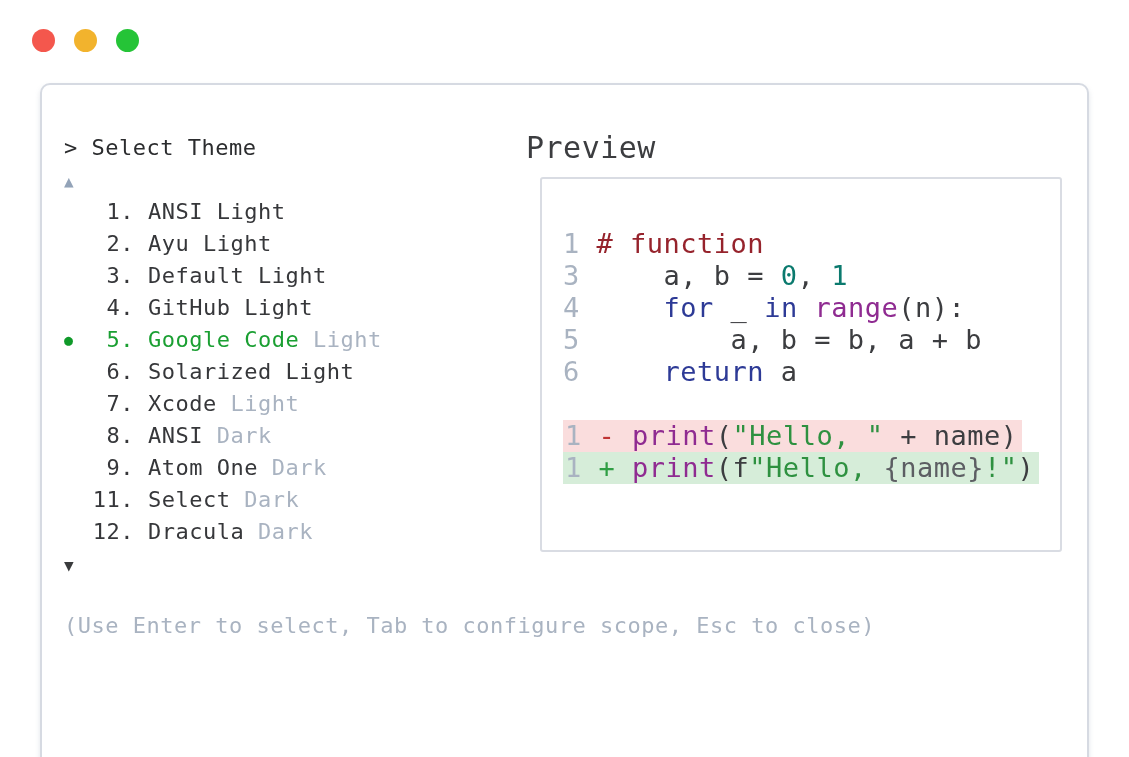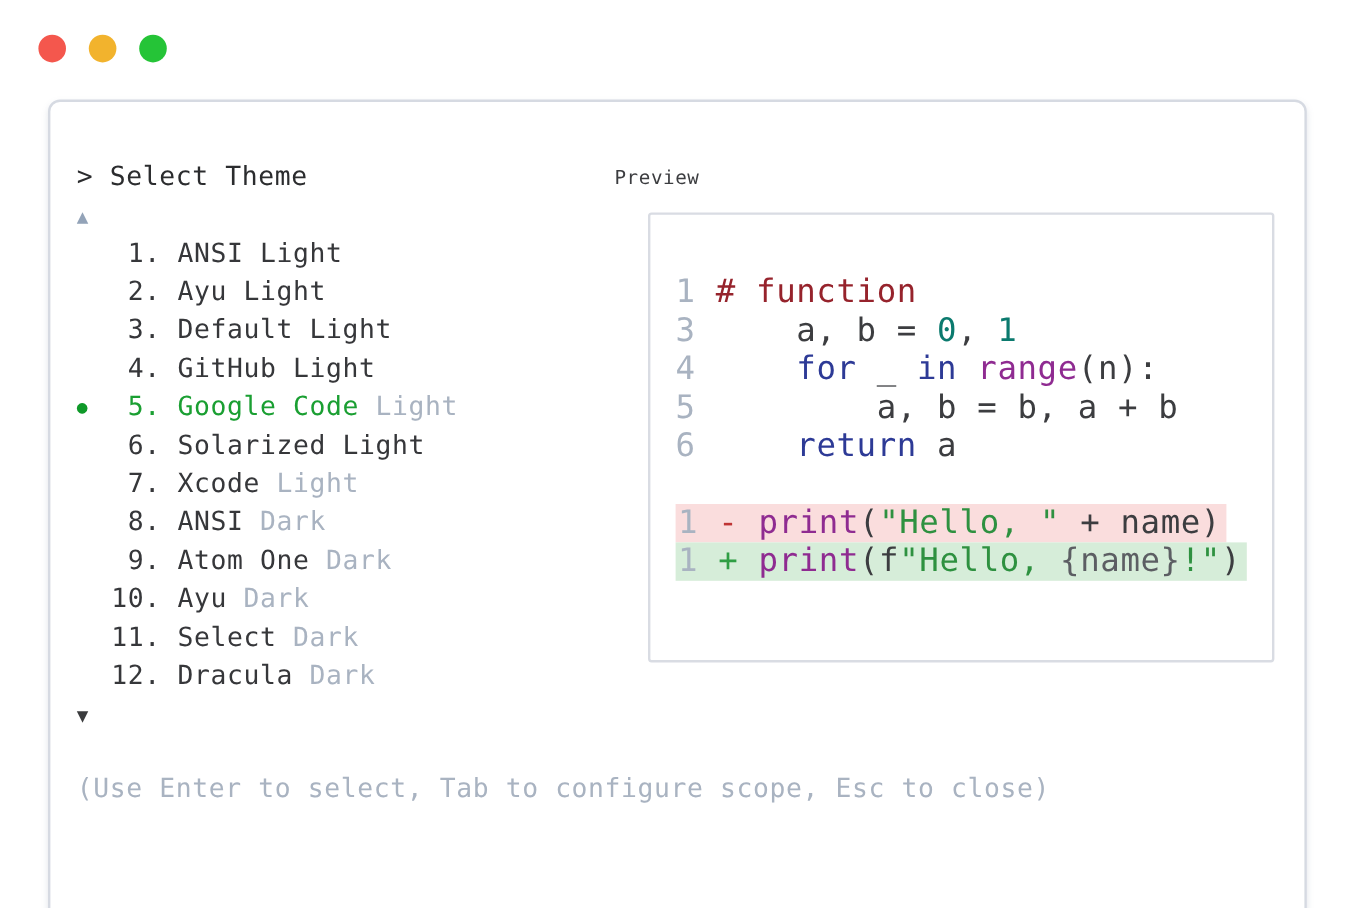--- a/index.html
+++ b/index.html
@@ -30,22 +30,22 @@
   .arrow-up{color:#93a3b8;}
   .arrow-down{color:#3a3b3d;}
   .item .bullet{display:inline-block;width:28px;color:#0f9929;font-size:15px;position:relative;top:-2px;}
   .item .num{display:inline-block;width:42px;text-align:right;}
   .item .name{margin-left:14px;}
   .item.sel .num,.item.sel .name{color:#1a9f32;}
   .suffix{color:#a9b3c1;}
   .hint{margin-top:30px;color:#a9b3c1;}
 
   
-  .preview-label{position:absolute;left:470px;top:47px;height:32px;line-height:32px;
-    font-size:16px;letter-spacing:.5px;color:#3c3d40;white-space:pre;}
+  .preview-label{position:absolute;left:484px;top:47px;height:32px;line-height:32px;
+    font-size:30px;letter-spacing:.5px;color:#3c3d40;white-space:pre;}
   .preview-box{
     position:absolute;left:498px;top:92px;width:522px;height:375px;
     box-sizing:border-box;border:2px solid #d9dce3;border-radius:3px;
     background:#fff;padding:49px 0 0 21px;overflow:hidden;
   }
   .cline{height:32px;line-height:32px;font-size:27px;letter-spacing:.5px;white-space:pre;color:#3c3d40;}
   .lnum{color:#a9b3c1;}
   .tok-plain{color:#3c3d40;}
   .tok-kw{color:#2d3a96;}
   .tok-title{color:#8f2b91;}
@@ -76,21 +76,20 @@
     <div id="theme-list">
         <div class="line item"><span class="bullet"></span><span class="num">1.</span><span class="name">ANSI Light</span><span class="suffix"></span></div>
         <div class="line item"><span class="bullet"></span><span class="num">2.</span><span class="name">Ayu Light</span><span class="suffix"></span></div>
         <div class="line item"><span class="bullet"></span><span class="num">3.</span><span class="name">Default Light</span><span class="suffix"></span></div>
         <div class="line item"><span class="bullet"></span><span class="num">4.</span><span class="name">GitHub Light</span><span class="suffix"></span></div>
         <div class="line item sel"><span class="bullet">●</span><span class="num">5.</span><span class="name">Google Code</span><span class="suffix"> Light</span></div>
         <div class="line item"><span class="bullet"></span><span class="num">6.</span><span class="name">Solarized Light</span><span class="suffix"></span></div>
         <div class="line item"><span class="bullet"></span><span class="num">7.</span><span class="name">Xcode</span><span class="suffix"> Light</span></div>
         <div class="line item"><span class="bullet"></span><span class="num">8.</span><span class="name">ANSI</span><span class="suffix"> Dark</span></div>
         <div class="line item"><span class="bullet"></span><span class="num">9.</span><span class="name">Atom One</span><span class="suffix"> Dark</span></div>
-        <div class="line item"><span class="bullet"></span><span class="num">10.</span><span class="name">Ayu</span><span class="suffix"> Dark</span></div>
         <div class="line item"><span class="bullet"></span><span class="num">11.</span><span class="name">Select</span><span class="suffix"> Dark</span></div>
         <div class="line item"><span class="bullet"></span><span class="num">12.</span><span class="name">Dracula</span><span class="suffix"> Dark</span></div>
       </div>
     <div class="line"><span class="arrow arrow-down">▼</span></div>
     <div class="line hint">(Use Enter to select, Tab to configure scope, Esc to close)</div>
   </div>
 
   <div class="preview-label">Preview</div>
   <div class="preview-box">
     <div id="code-block">

